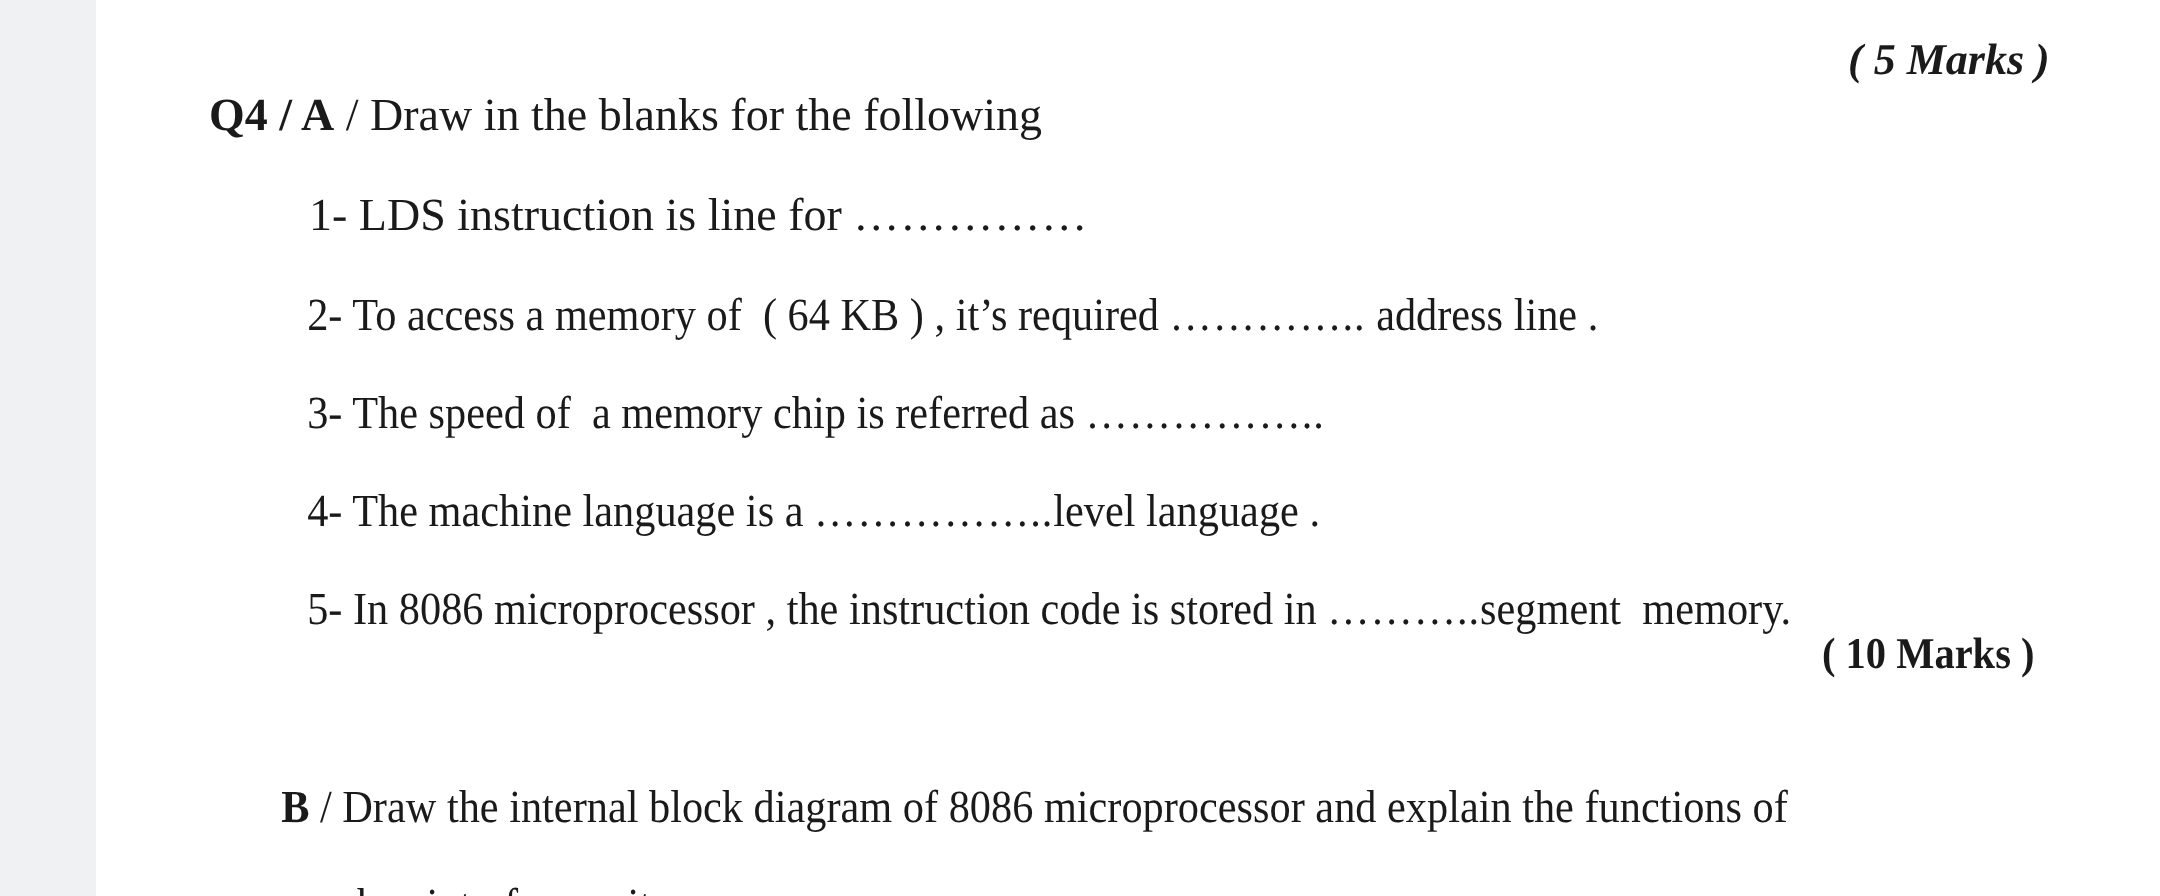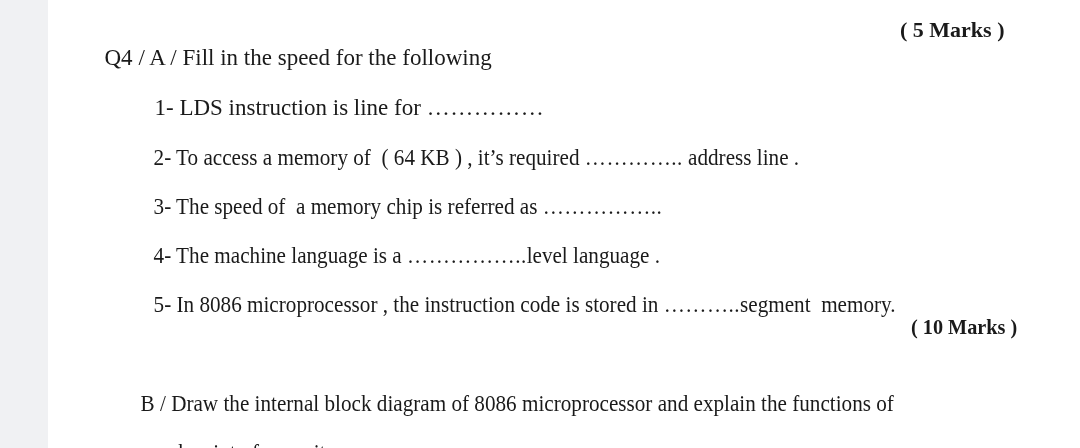--- a/index.html
+++ b/index.html
@@ -27,42 +27,42 @@
       position: absolute;
       white-space: pre;
       font-size: 23px;
       line-height: 28px;
       transform-origin: left top;
     }
     .condensed {
       transform: scaleX(0.92);
     }
     .bold {
-      font-weight: normal;
+      font-weight: bold;
     }
     .marks {
       position: absolute;
       font-weight: bold;
       font-size: 22px;
       line-height: 28px;
       white-space: pre;
     }
     .dots {
       letter-spacing: 0.5px;
     }
   </style>
 </head>
 <body>
 
 <div class="left-strip"></div>
 
 <div class="line" style="left:93px; top:16px;">
-  <span class="bold">Q4</span><span class="bold"> / </span><span class="bold">A</span><span> / </span><span>Fill in the speed for the following</span>
+  <span class="bold">Q4</span><span class="bold"> / </span><span class="bold">A</span><span> / </span><span>Draw in the blanks for the following</span>
 </div>
-<div class="marks" style="left:900px; top:16px;">( 5 Marks )</div>
+<div class="marks" style="left:924px; top:16px;font-style:italic;">( 5 Marks )</div>
 
 <div class="line" style="left:143px; top:66px;">
   <span>1- </span><span>LDS instruction is line for </span><span class="dots">……………</span><span></span>
 </div>
 
 <div class="line condensed" style="left:143px; top:116px;">
   <span>2- </span><span>To access a memory of  ( 64 KB ) , it’s required </span><span class="dots">…………..</span><span> address line .</span>
 </div>
 
 <div class="line condensed" style="left:143px; top:165px;">

